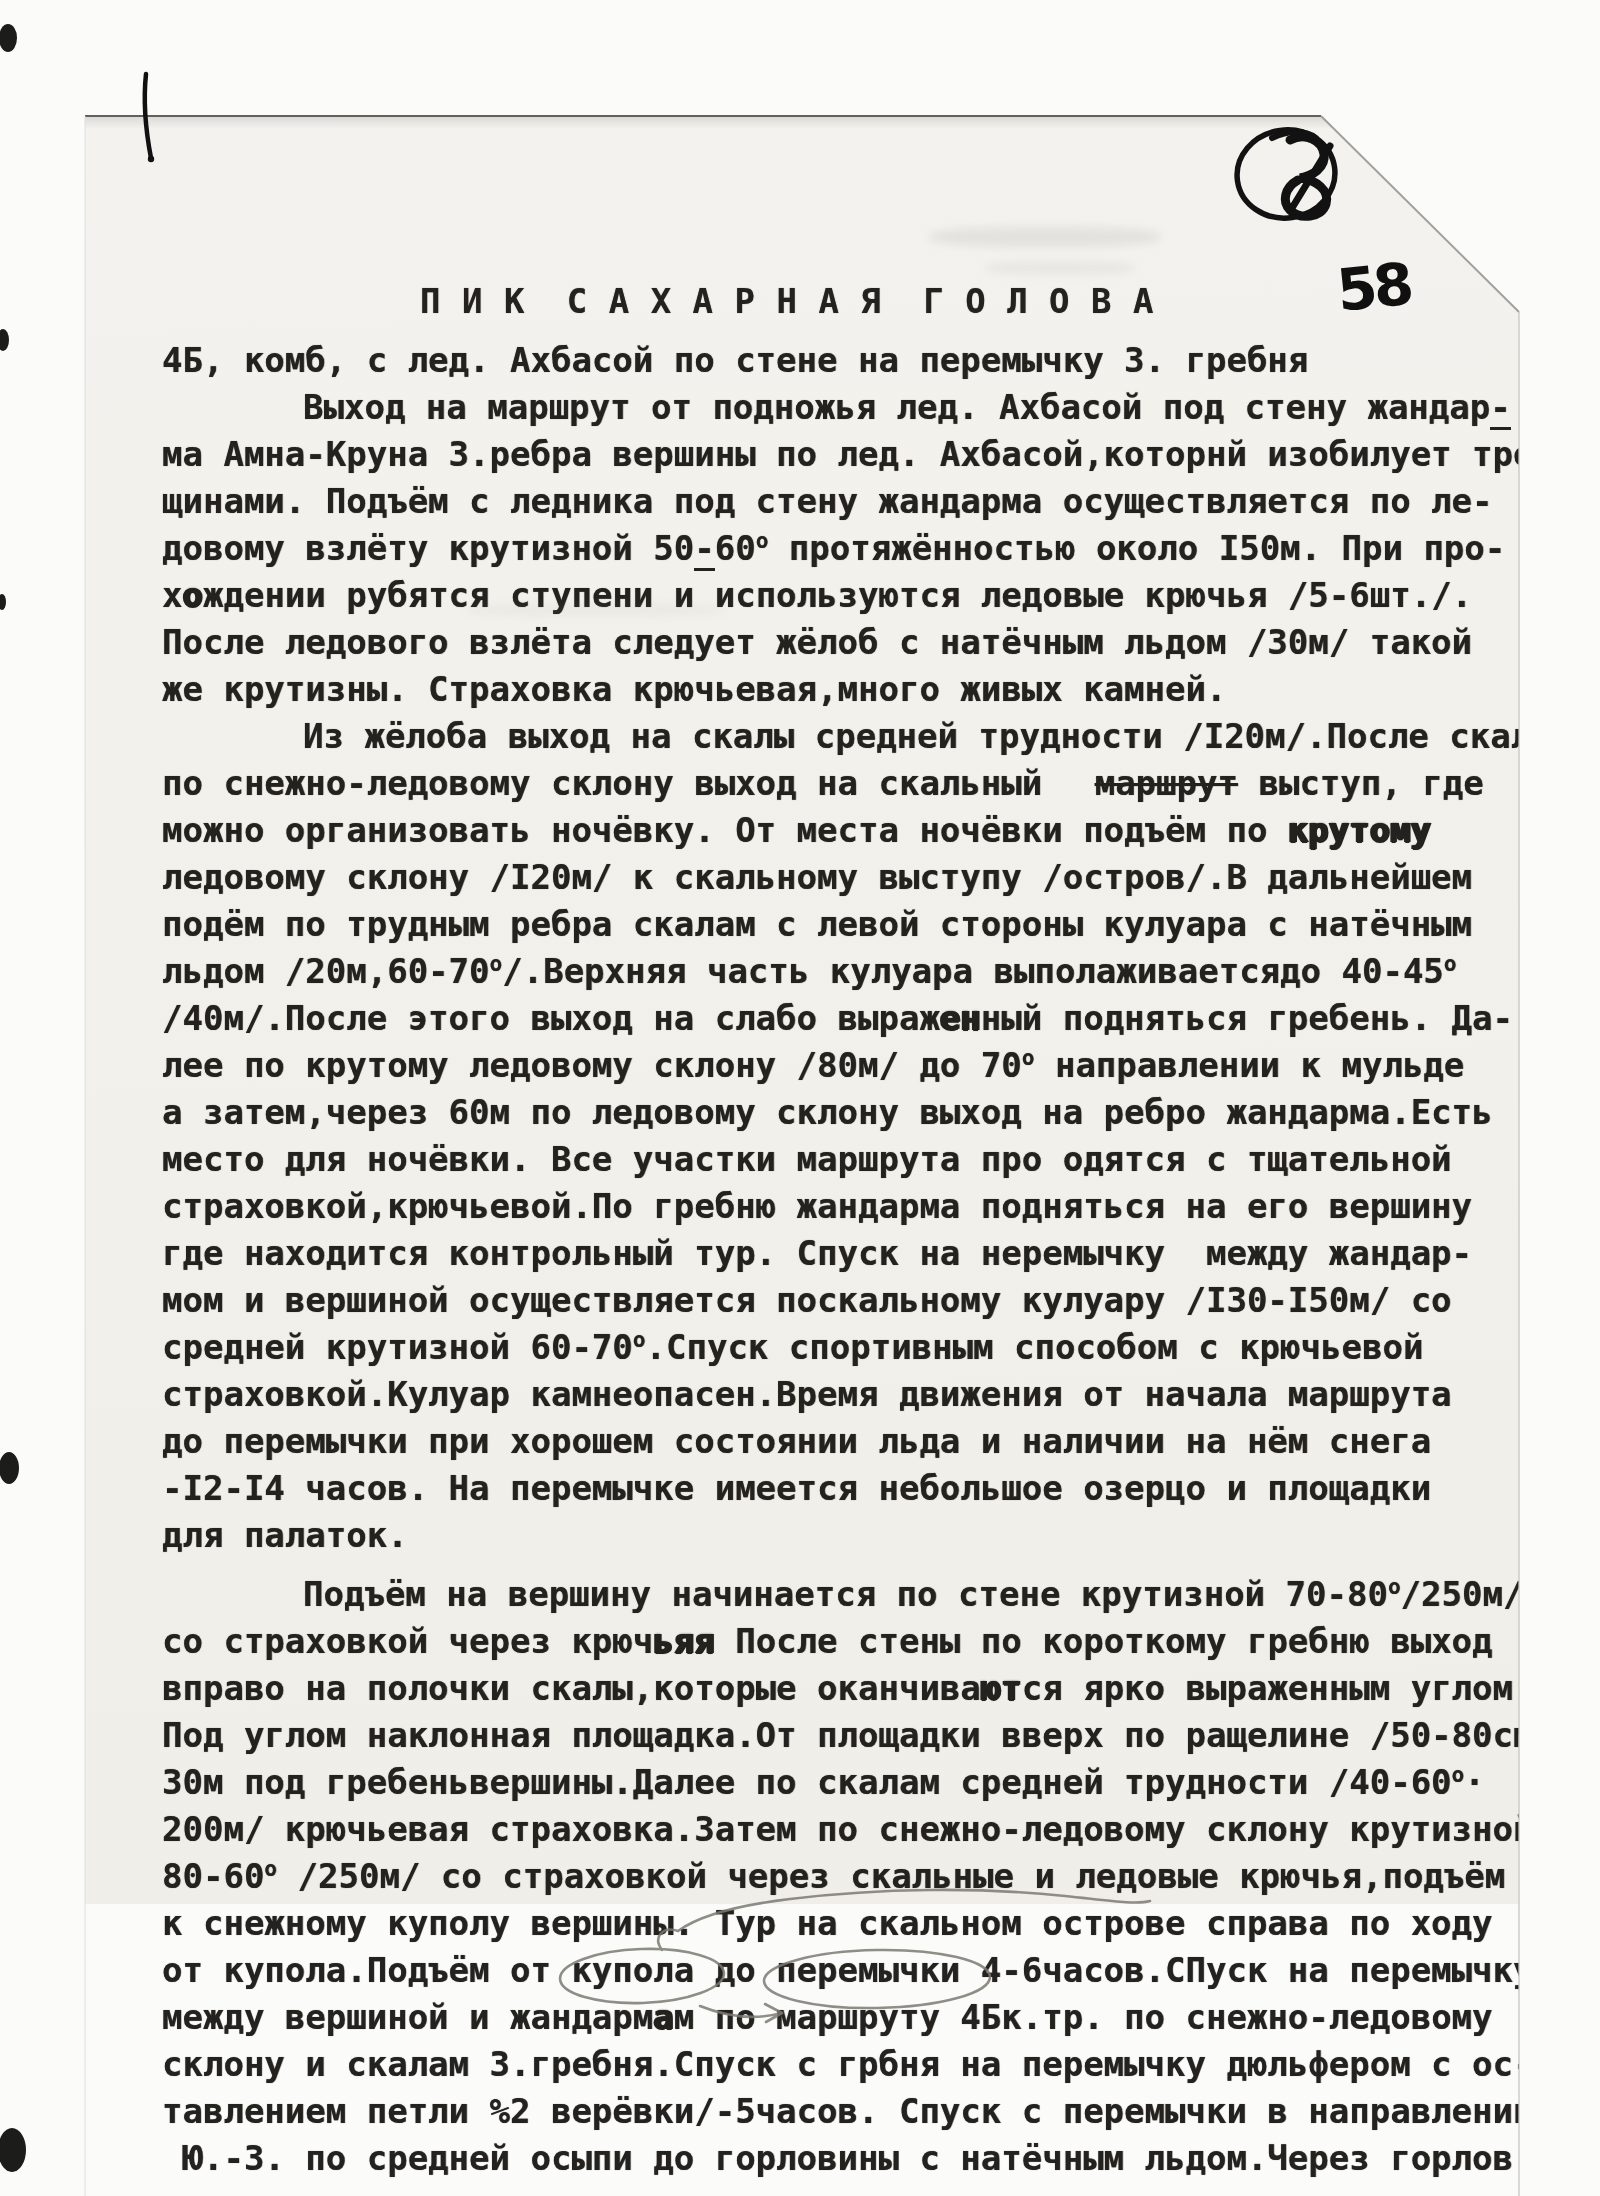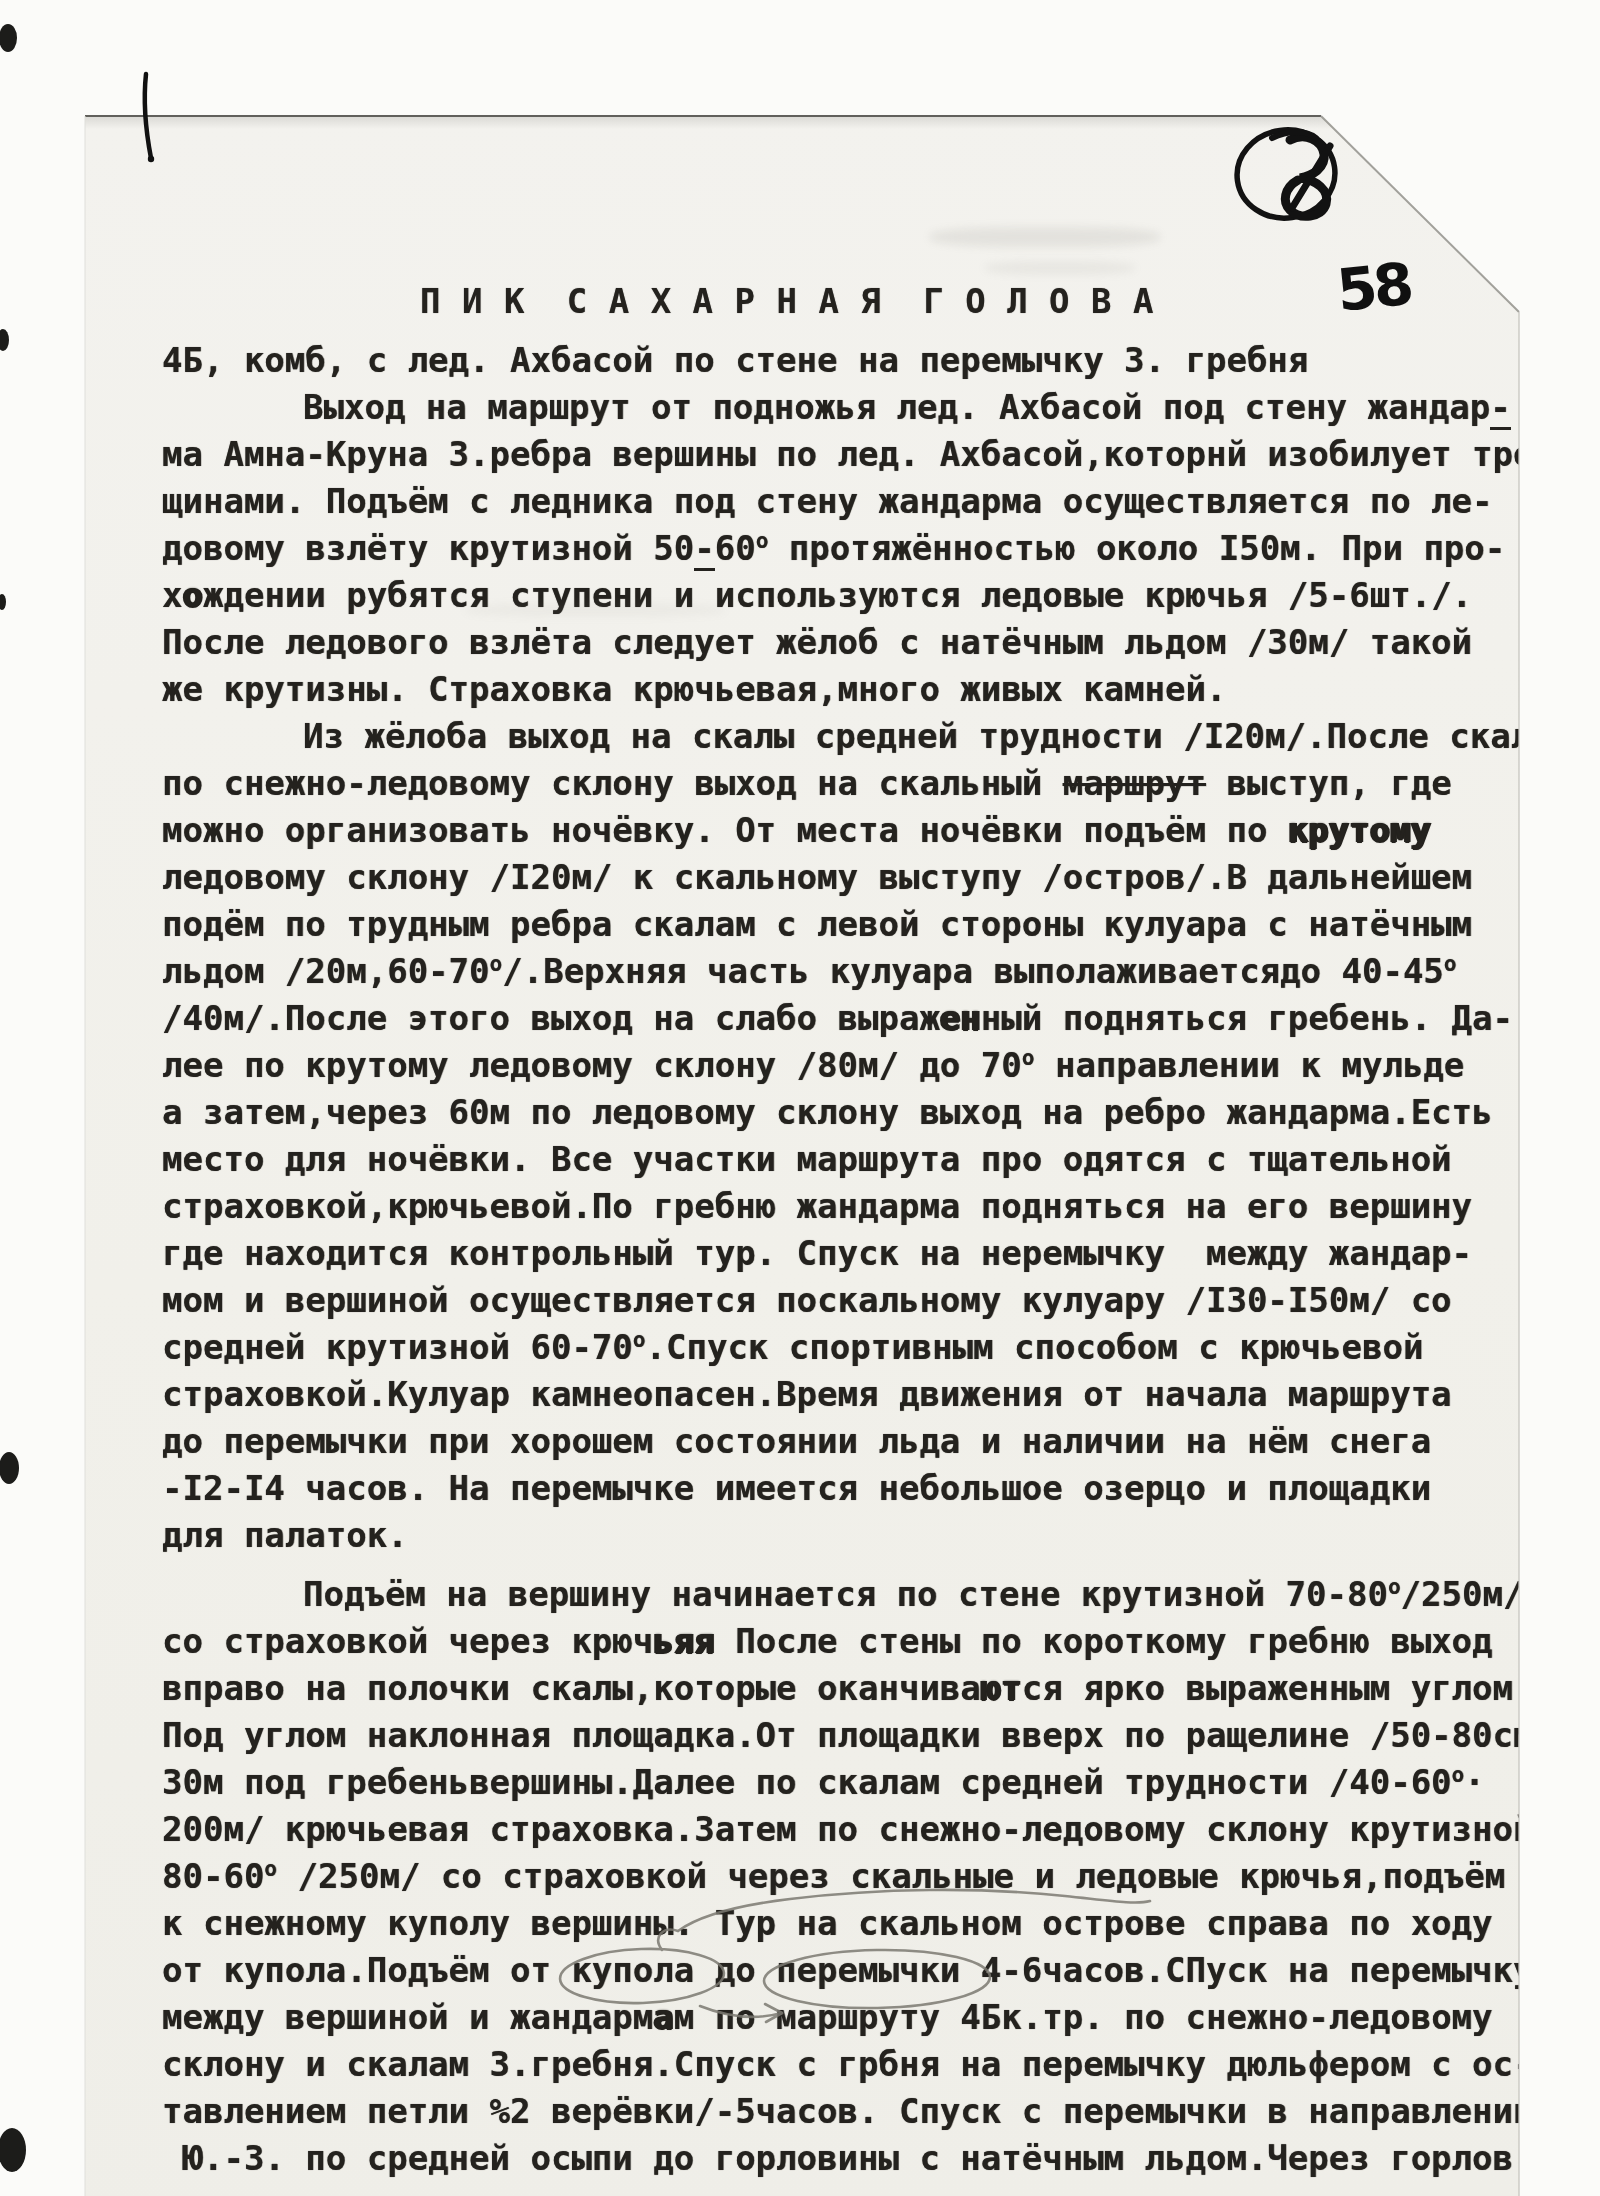--- a/index.html
+++ b/index.html
@@ -4,21 +4,21 @@
 <style>
   html,body{margin:0;padding:0;}
   body{
     width:1600px;height:2196px;
     background:#fbfbf9;
     position:relative;
     overflow:hidden;
     font-family:"DejaVu Sans Mono", monospace;
   }
   .page{
-    position:absolute;left:85px;top:115px;width:1434px;height:2081px;
+    position:absolute;left:85px;top:115px;width:1434px;height:1789px;
     background:linear-gradient(178deg,#f3f2ee 0%,#f1f0ea 55%,#efeee8 100%);
     clip-path:polygon(0 0,1235px 0,1434px 197px,1434px 2081px,0 2081px);
   }
   .page-inner-shade{
     position:absolute;left:0;top:0;width:100%;height:14px;
     background:linear-gradient(180deg,rgba(90,90,84,.18),rgba(90,90,84,0));
   }
   .title{
     position:absolute;left:335px;top:166px;
     font-size:34px;font-weight:700;color:#24221e;
@@ -28,21 +28,21 @@
   .text-body{
     position:absolute;left:77px;top:222px;width:1600px;
     font-size:34px;font-weight:700;color:#24221e;
     text-shadow:0 0 1px rgba(36,34,30,.55), .6px .4px 0 rgba(36,34,30,.35);
   }
   .line{height:47px;line-height:47px;white-space:pre;}
   .line.ind{padding-left:141px;}
   .line.p3{margin-top:12px;}
   .line span{white-space:pre;}
   .line .sup{vertical-align:super;font-size:0.62em;line-height:0;}
-  .line .strike{text-decoration:line-through;text-decoration-thickness:3px;}
+  .line .strike{text-decoration:line-through;text-decoration-thickness:3px;margin-left:32px;}
   .line .ot{text-shadow:1.3px 0 0 currentColor,-1.3px 0 0 currentColor,0 1.2px 0 currentColor,0 0 2px rgba(36,34,30,.8);}
   .line .u{box-shadow:0 3px 0 currentColor;}
   .pagenum{
     position:absolute;left:1252px;top:138px;width:80px;
     font-family:"DejaVu Sans", sans-serif;
     font-size:58px;font-weight:700;color:#101010;
     transform:rotate(-6deg);letter-spacing:-4px;
   }
   .smudge{position:absolute;background:#8d8b83;filter:blur(4px);border-radius:40%;}
   svg.overlay{position:absolute;left:0;top:0;pointer-events:none;}

